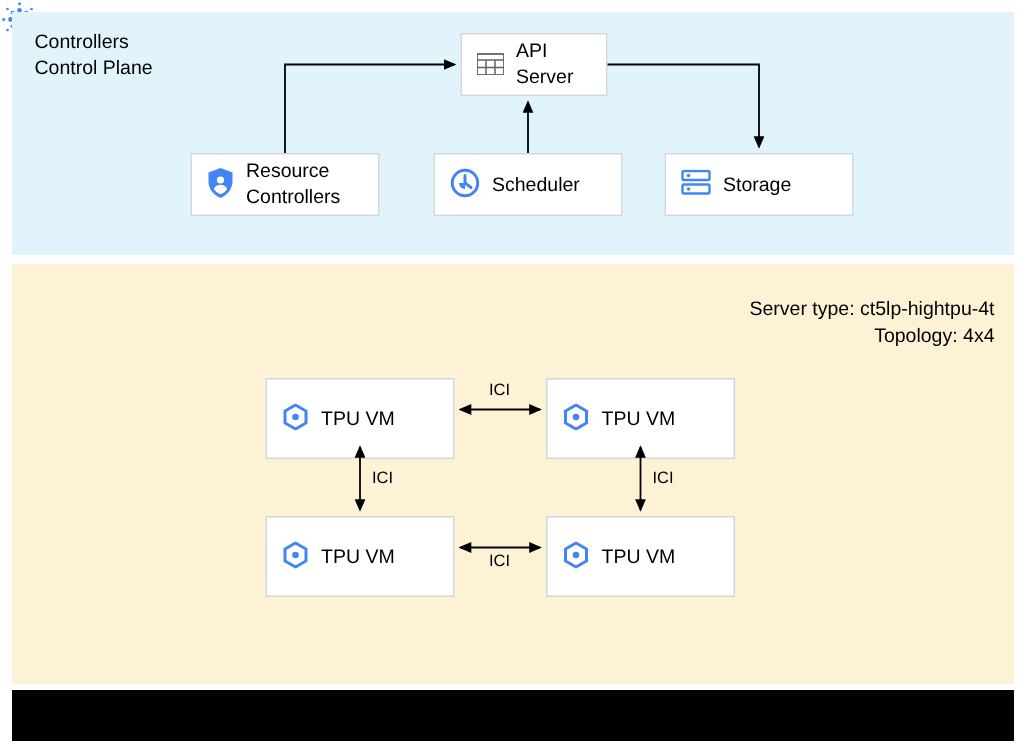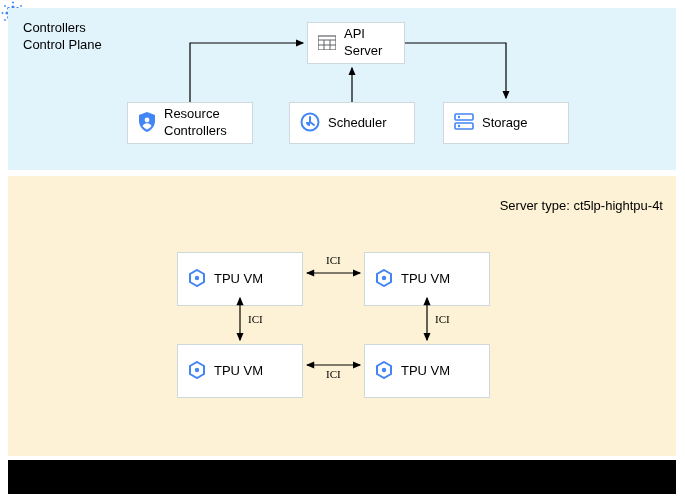--- a/index.html
+++ b/index.html
@@ -19,21 +19,21 @@
   .api-box { left: 307px; top: 22px; width: 98px; height: 42px; }
   .rc-box { left: 127px; top: 102px; width: 126px; height: 42px; }
   .sched-box { left: 289px; top: 102px; width: 126px; height: 42px; }
   .stor-box { left: 443px; top: 102px; width: 126px; height: 42px; }
   .tpu-box { width: 126px; height: 54px; }
   .tpu1 { left: 177px; top: 252px; }
   .tpu2 { left: 364px; top: 252px; }
   .tpu3 { left: 177px; top: 344px; }
   .tpu4 { left: 364px; top: 344px; }
   svg.arrows { position: absolute; left: 0; top: 0; pointer-events: none; }
-  .ici-label { position: absolute; font-size: 11px; font-family: Liberation Serif, serif; }
+  .ici-label { position: absolute; font-size: 11px; }
 </style>
 </head>
 <body>
 
 <div class="canvas">
 
   <div class="section control-plane"></div>
   <div class="section node-pool"></div>
   <div class="section footer"></div>
 
@@ -130,20 +130,24 @@
       </svg>
     </span>
     <span>Node Pool</span>
   </div>
 
   <div class="np-meta">
     <div>
       <span>Server type:</span>
       <span>ct5lp-hightpu-4t</span>
     </div>
+    <div>
+      <span>Topology:</span>
+      <span>4x4</span>
+    </div>
   </div>
 
   <div class="box tpu-box tpu1">
     <span class="icon">
       <svg width="18" height="18" viewBox="0 0 18 18">
           <path d="M9 1 L16 5 V13 L9 17 L2 13 V5 Z" fill="none" stroke="#4285f4" stroke-width="2"></path>
           <circle cx="9" cy="9" r="2.2" fill="#4285f4"></circle>
         </svg>
     </span>
     <span class="text">TPU VM</span>

